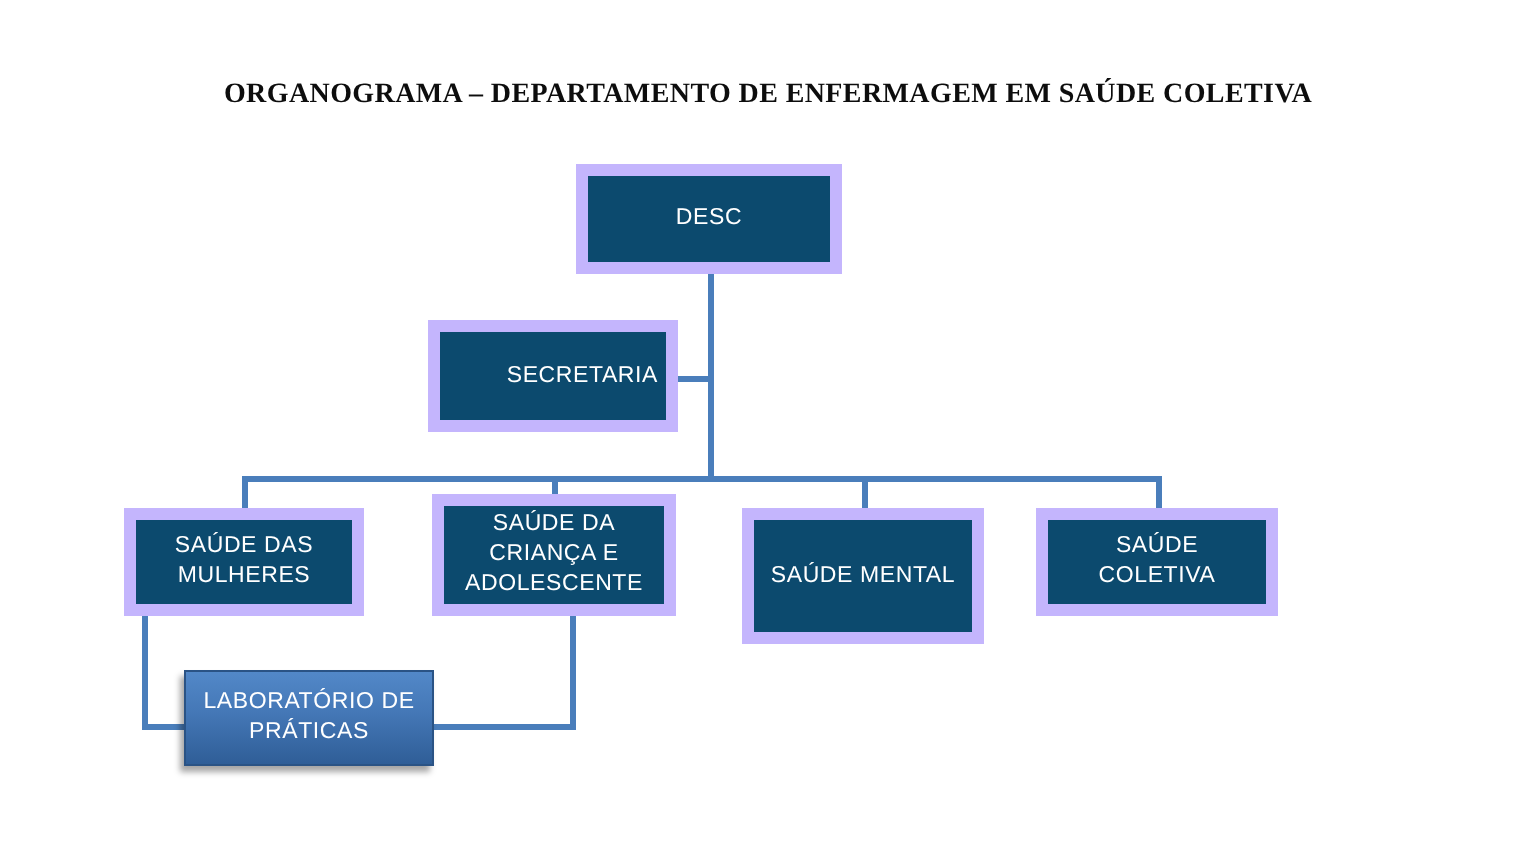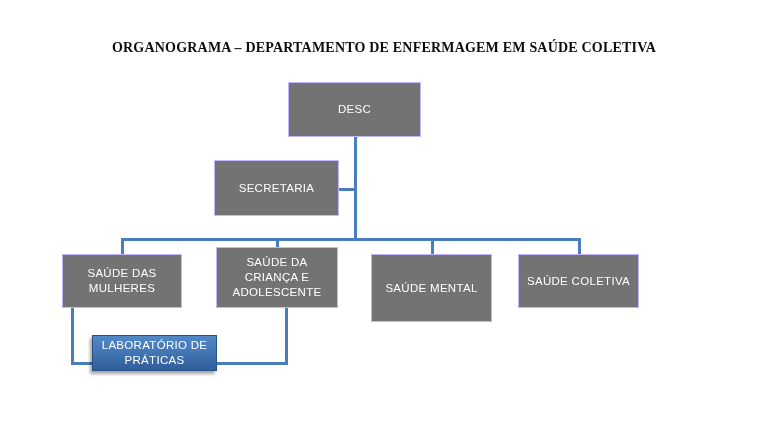--- a/index.html
+++ b/index.html
@@ -48,22 +48,22 @@
     box-sizing: border-box;
     display: flex;
     align-items: center;
     justify-content: center;
     text-align: center;
     color: #ffffff;
     font-family: "Liberation Sans", sans-serif;
     font-size: 11.5px;
     line-height: 15px;
     letter-spacing: 0.3px;
-    background: #737373;
-    border: 1px solid #c4b5fd;
+    background: #0c4a6e;
+    border: 6px solid #c4b5fd;
     z-index: 3;
   }
 
   .node-lab {
     background: linear-gradient(to bottom, #5288C8 0%, #4477B6 45%, #2F5E97 100%);
     border: 1px solid #2A5385;
     box-shadow: -2px 3px 3px rgba(0, 0, 0, 0.35);
     z-index: 5;
   }
 
@@ -93,37 +93,37 @@
   <div class="line line-v" style="left:71px; top:308px; height:57px;"></div>
   <div class="line line-h" style="left:71px; top:362px; width:32px;"></div>
 
   <div class="line line-v" style="left:285px; top:308px; height:57px;"></div>
   <div class="line line-h" style="left:216px; top:362px; width:72px;"></div>
 
   <div class="node" style="left:288px; top:82px; width:133px; height:55px;">
     <span class="node-label">DESC</span>
   </div>
 
-  <div class="node" style="left:214px; top:160px; width:125px; height:56px;">
+  <div class="node" style="left:214px; top:160px; width:125px; height:56px;justify-content:flex-end;">
     <span class="node-label">SECRETARIA</span>
   </div>
 
   <div class="node" style="left:216px; top:247px; width:122px; height:61px;">
     <span class="node-label">SAÚDE DA CRIANÇA E ADOLESCENTE</span>
   </div>
 
   <div class="node" style="left:62px; top:254px; width:120px; height:54px;">
     <span class="node-label">SAÚDE DAS MULHERES</span>
   </div>
 
   <div class="node" style="left:371px; top:254px; width:121px; height:68px;">
     <span class="node-label">SAÚDE MENTAL</span>
   </div>
 
   <div class="node" style="left:518px; top:254px; width:121px; height:54px;">
     <span class="node-label">SAÚDE COLETIVA</span>
   </div>
 
-  <div class="node node-lab" style="left:92px; top:335px; width:125px; height:36px;">
+  <div class="node node-lab" style="left:92px; top:335px; width:125px; height:48px;">
     <span class="node-label">LABORATÓRIO DE PRÁTICAS</span>
   </div>
 
 </div>
 
 </body></html>

